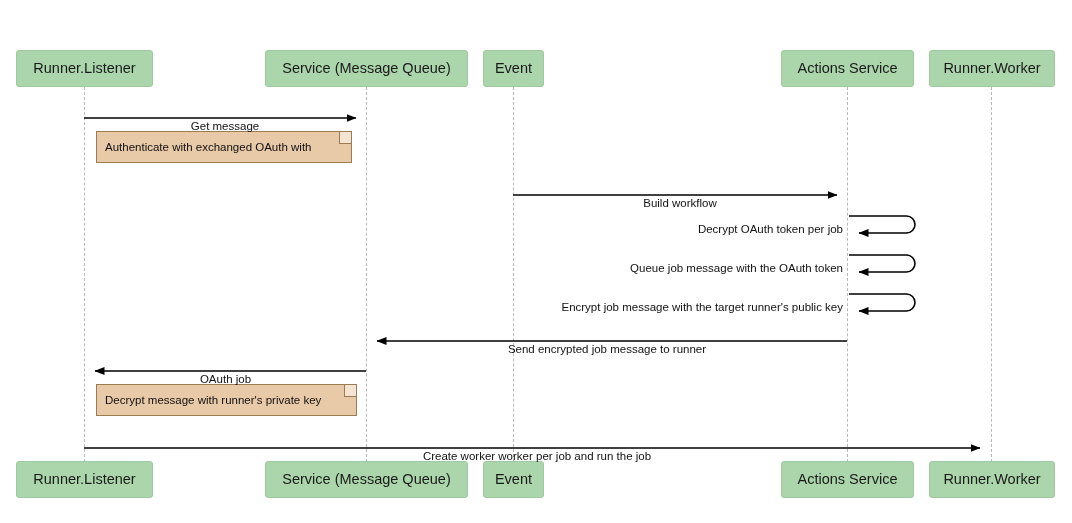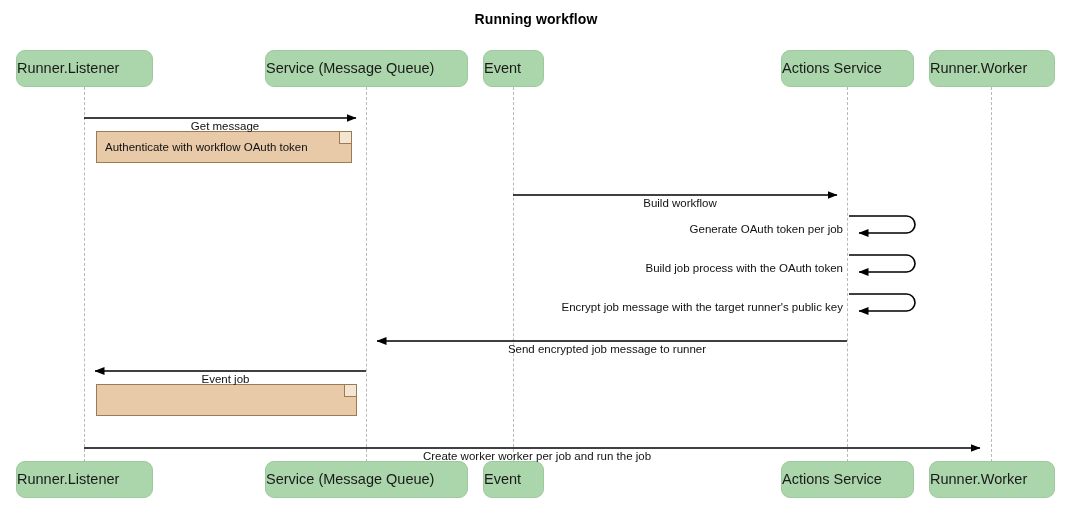--- a/index.html
+++ b/index.html
@@ -28,23 +28,24 @@
     font-size: 14px;
     font-weight: bold;
     color: #000000;
     letter-spacing: 0.1px;
   }
   .participant {
     position: absolute;
     box-sizing: border-box;
     background: #abd5ab;
     border: 1px solid #9ec89e;
-    border-radius: 9px;
+    border-radius: 3px;
     height: 37px;
     line-height: 35px;
+    text-align: center;
     font-size: 14.5px;
     color: #1a1a1a;
     white-space: nowrap;
     overflow: hidden;
   }
   .lifeline {
     position: absolute;
     width: 0;
     border-left: 1px dashed #b9b9b9;
   }
@@ -85,52 +86,52 @@
     width: 1072px;
     height: 523px;
     pointer-events: none;
   }
 </style>
 </head>
 <body>
 
 <div id="diagram">
 
-  <div class="title">Running workflow</div>
 
   <div id="layers">
       <div class="lifeline" style="left: 84px; top: 87px; height: 375px;"></div>
       <div class="lifeline" style="left: 366px; top: 87px; height: 375px;"></div>
       <div class="lifeline" style="left: 513px; top: 87px; height: 375px;"></div>
       <div class="lifeline" style="left: 847px; top: 87px; height: 375px;"></div>
       <div class="lifeline" style="left: 991px; top: 87px; height: 375px;"></div>
       <div class="participant" style="left: 16px; top: 50px; width: 137px;"><span>Runner.Listener</span></div>
       <div class="participant" style="left: 265px; top: 50px; width: 203px;"><span>Service (Message Queue)</span></div>
       <div class="participant" style="left: 483px; top: 50px; width: 61px;"><span>Event</span></div>
       <div class="participant" style="left: 781px; top: 50px; width: 133px;"><span>Actions Service</span></div>
       <div class="participant" style="left: 929px; top: 50px; width: 126px;"><span>Runner.Worker</span></div>
       <div class="participant" style="left: 16px; top: 461px; width: 137px;"><span>Runner.Listener</span></div>
       <div class="participant" style="left: 265px; top: 461px; width: 203px;"><span>Service (Message Queue)</span></div>
       <div class="participant" style="left: 483px; top: 461px; width: 61px;"><span>Event</span></div>
       <div class="participant" style="left: 781px; top: 461px; width: 133px;"><span>Actions Service</span></div>
       <div class="participant" style="left: 929px; top: 461px; width: 126px;"><span>Runner.Worker</span></div>
       <div class="note" style="left: 96px; top: 131px; width: 256px; height: 32px;">
-        <span>Authenticate with workflow OAuth token</span>
+        <span>Authenticate with exchanged OAuth with</span>
         <span class="note-fold"></span>
       </div>
       <div class="note" style="left: 96px; top: 384px; width: 261px; height: 32px;">
+        <span>Decrypt message with runner's private key</span>
         <span class="note-fold"></span>
       </div>
       <div class="msg-label" style="left: 84px; width: 282px; top: 100px;">Get message</div>
       <div class="msg-label" style="left: 513px; width: 334px; top: 177px;">Build workflow</div>
-      <div class="msg-label" style="right: 229px; top: 203px; text-align: right;">Generate OAuth token per job</div>
-      <div class="msg-label" style="right: 229px; top: 242px; text-align: right;">Build job process with the OAuth token</div>
+      <div class="msg-label" style="right: 229px; top: 203px; text-align: right;">Decrypt OAuth token per job</div>
+      <div class="msg-label" style="right: 229px; top: 242px; text-align: right;">Queue job message with the OAuth token</div>
       <div class="msg-label" style="right: 229px; top: 281px; text-align: left;">Encrypt job message with the target runner's public key</div>
       <div class="msg-label" style="left: 367px; width: 480px; top: 323px; text-align: center;">Send encrypted job message to runner</div>
-      <div class="msg-label" style="left: 85px; width: 281px; top: 353px;">Event job</div>
+      <div class="msg-label" style="left: 85px; width: 281px; top: 353px;">OAuth job</div>
       <div class="msg-label" style="left: 84px; width: 906px; top: 430px;">Create worker worker per job and run the job</div>
     </div>
 
   <svg class="overlay" id="arrows" viewBox="0 0 1072 523" xmlns="http://www.w3.org/2000/svg">
     <defs>
       <marker id="arrow-right" markerWidth="10" markerHeight="8" refX="9.5" refY="4" orient="auto" markerUnits="userSpaceOnUse">
         <path d="M0,0 L10,4 L0,8 z" fill="#000000"></path>
       </marker>
       <marker id="arrow-left" markerWidth="10" markerHeight="8" refX="9.5" refY="4" orient="auto" markerUnits="userSpaceOnUse">
         <path d="M0,0 L10,4 L0,8 z" fill="#000000"></path>

